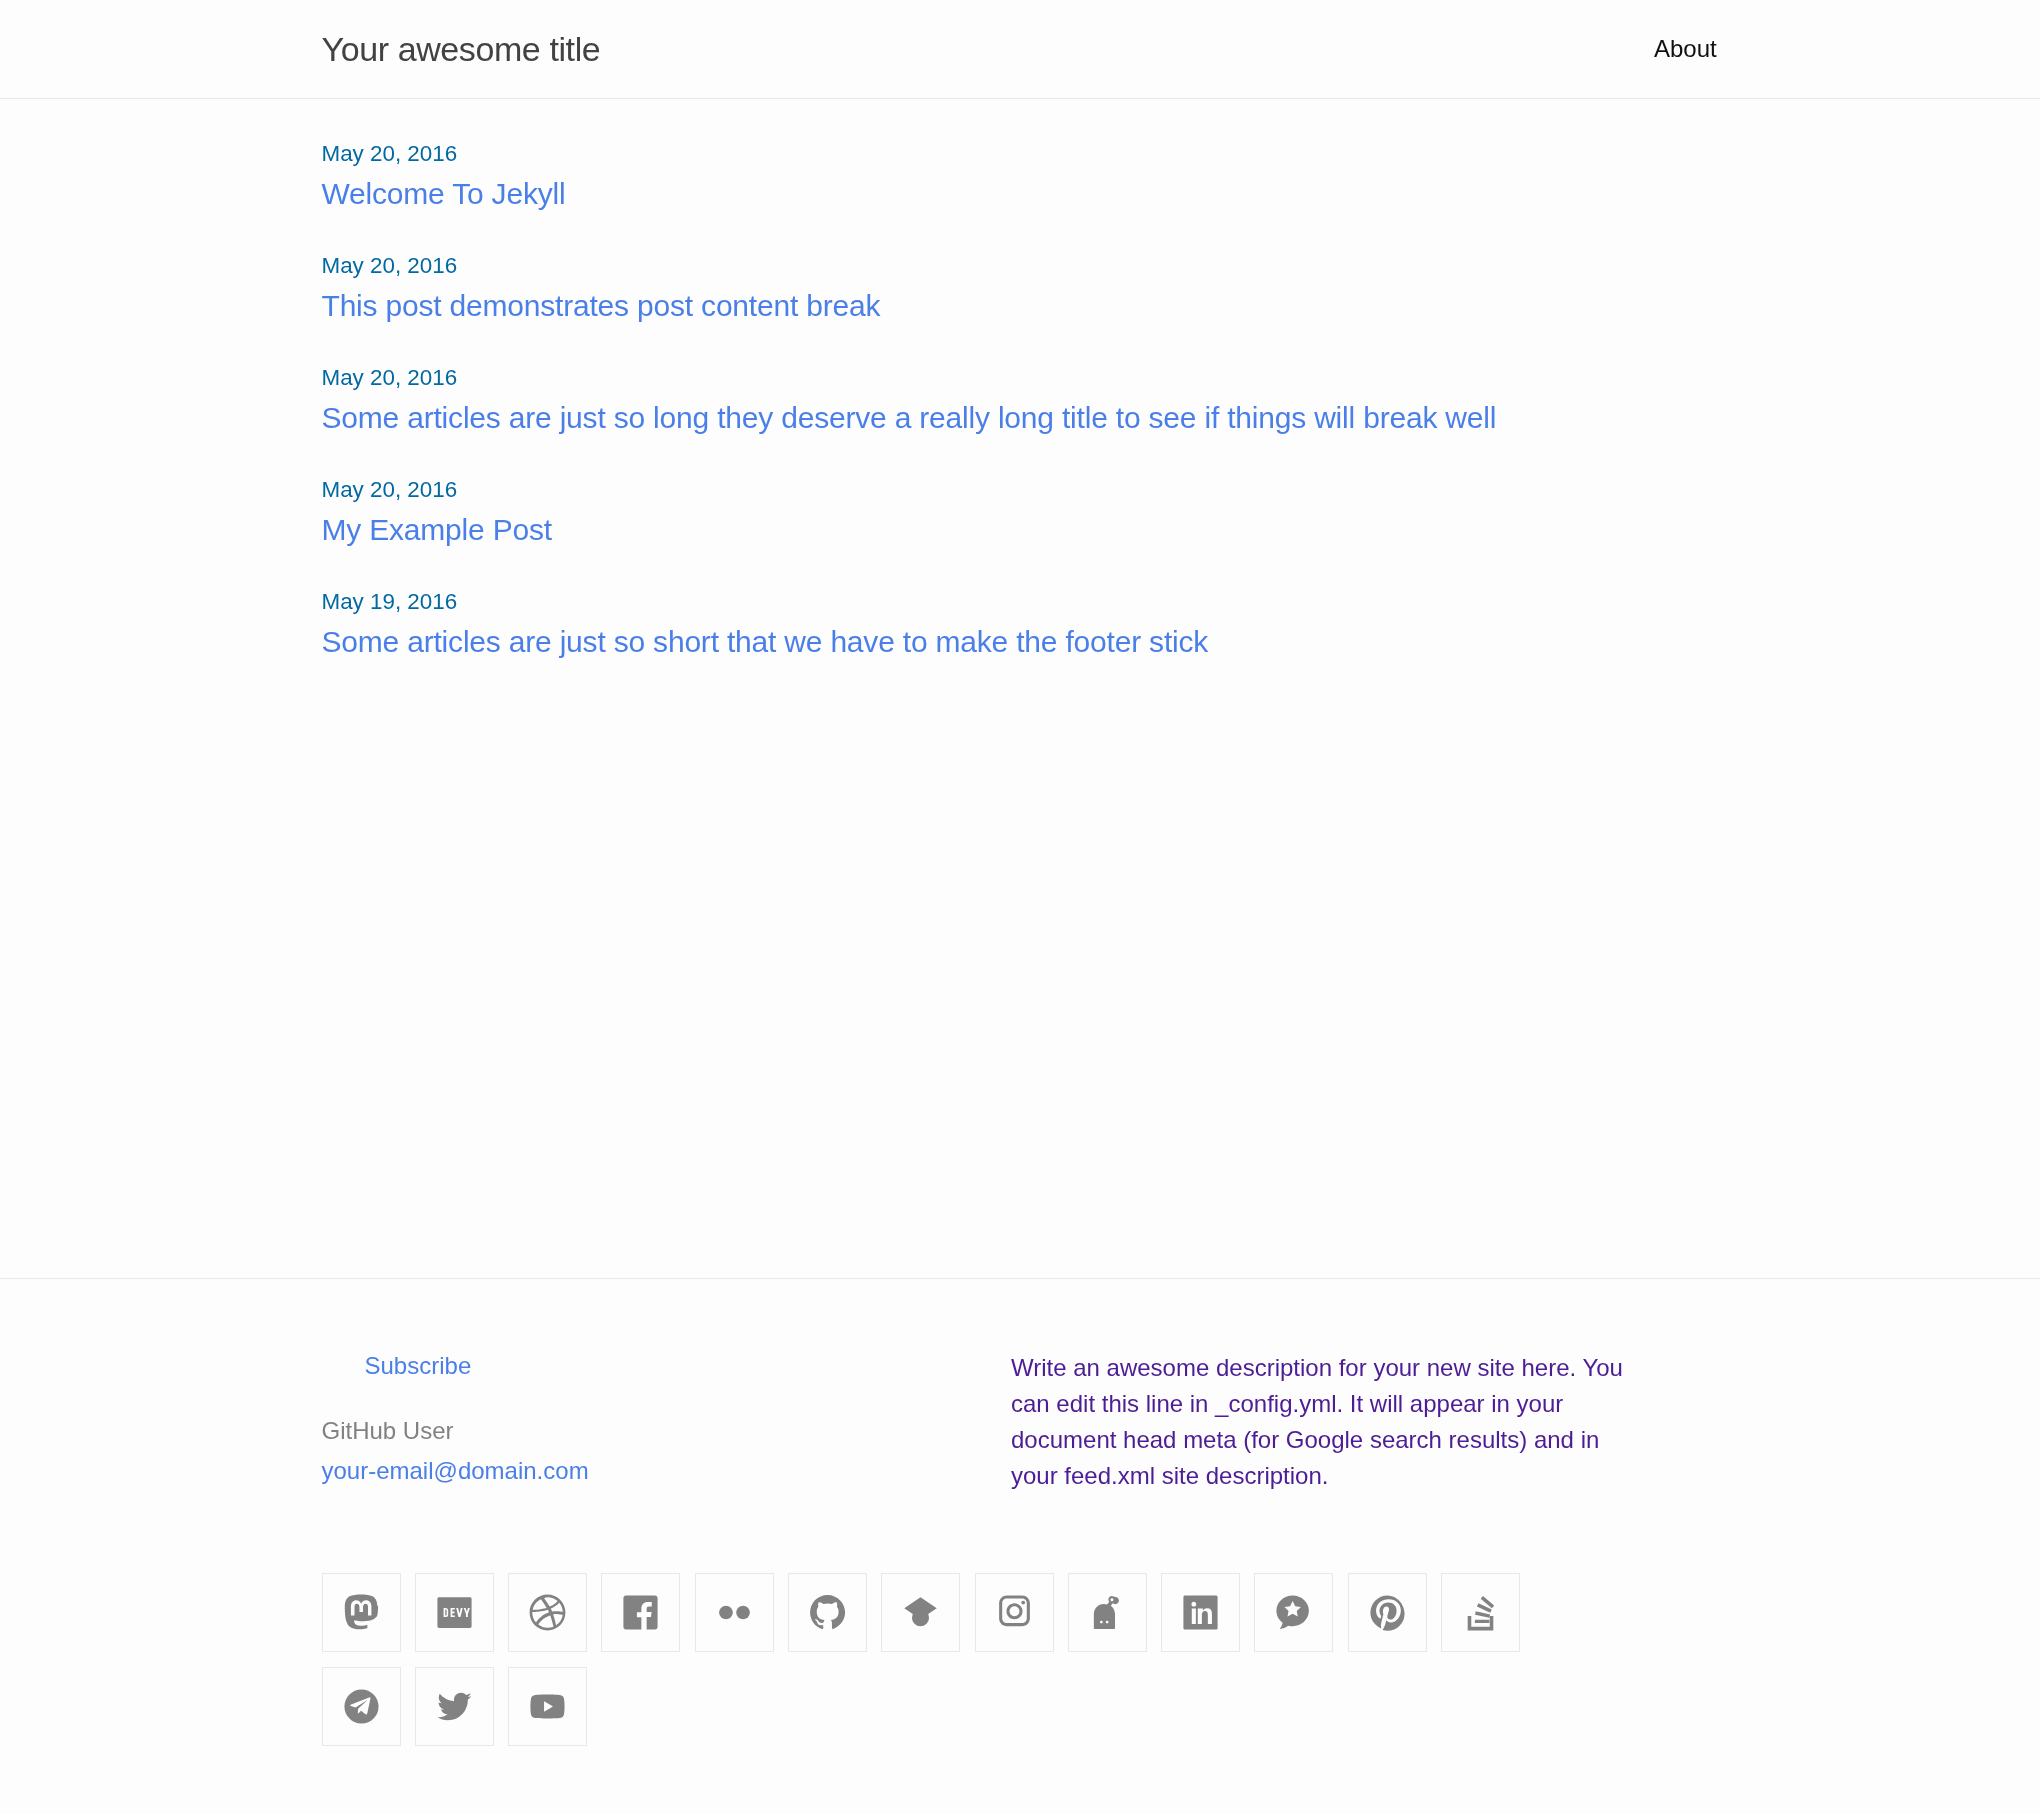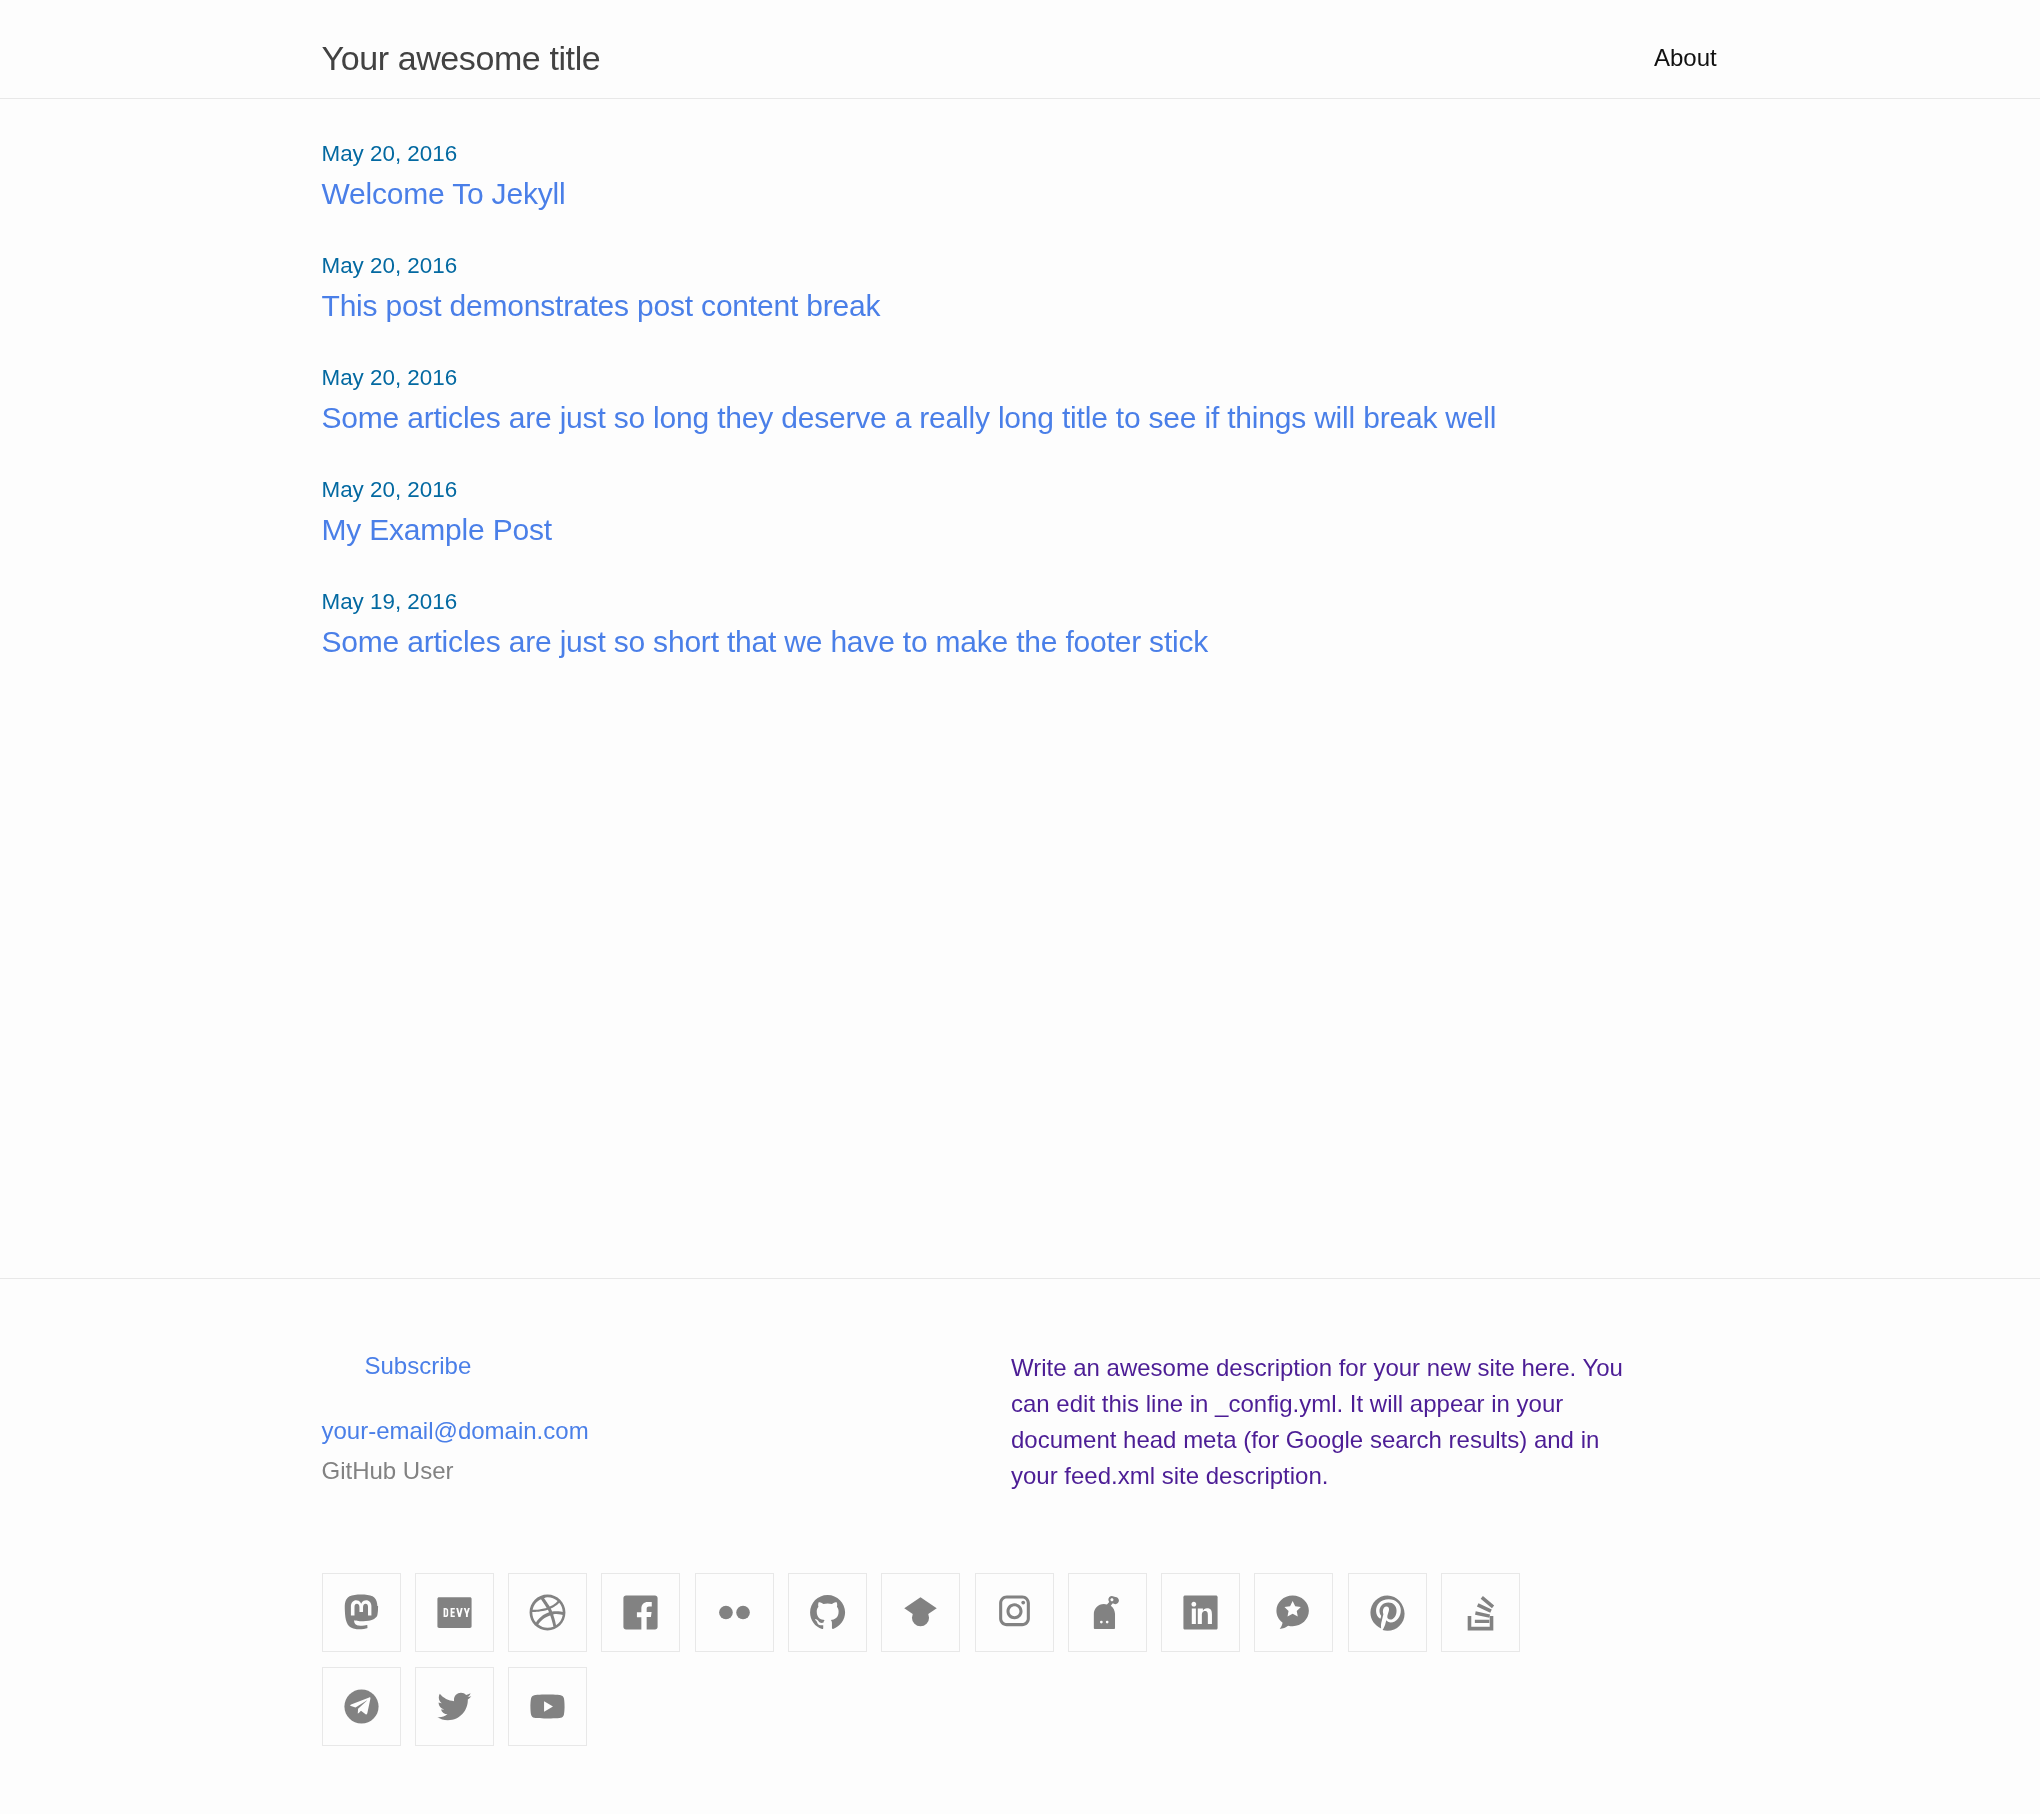--- a/index.html
+++ b/index.html
@@ -23,21 +23,21 @@
   }
 
   
   .site-header {
     border-bottom: 1.8px solid #e8e8e8;
     height: 99px;
     box-sizing: border-box;
   }
   .header-wrap {
     width: 1397px;
-    margin: 17px auto;
+    margin: 8px auto;
     height: 81px;
     display: flex;
     align-items: center;
     justify-content: space-between;
     padding: 0 0px;
     box-sizing: border-box;
   }
   .site-title {
     font-size: 34px;
     line-height: 1;
@@ -227,24 +227,24 @@
   <footer class="site-footer">
     <div class="footer-wrap">
 
       <div class="footer-cols">
 
         <div class="footer-col-1">
           <p class="subscribe-line">
             <a class="subscribe-link" href="#">Subscribe</a>
           </p>
           <ul class="contact-list">
+            <li>GitHub User</li>
             <li>
               <a href="#">your-email@domain.com</a>
             </li>
-            <li>GitHub User</li>
           </ul>
         </div>
 
         <div class="footer-col-2">
           <p class="footer-desc">Write an awesome description for your new site here. You can edit this line in _config.yml. It will appear in your document head meta (for Google search results) and in your feed.xml site description.</p>
         </div>
 
       </div>
 
       <ul class="social-grid">

